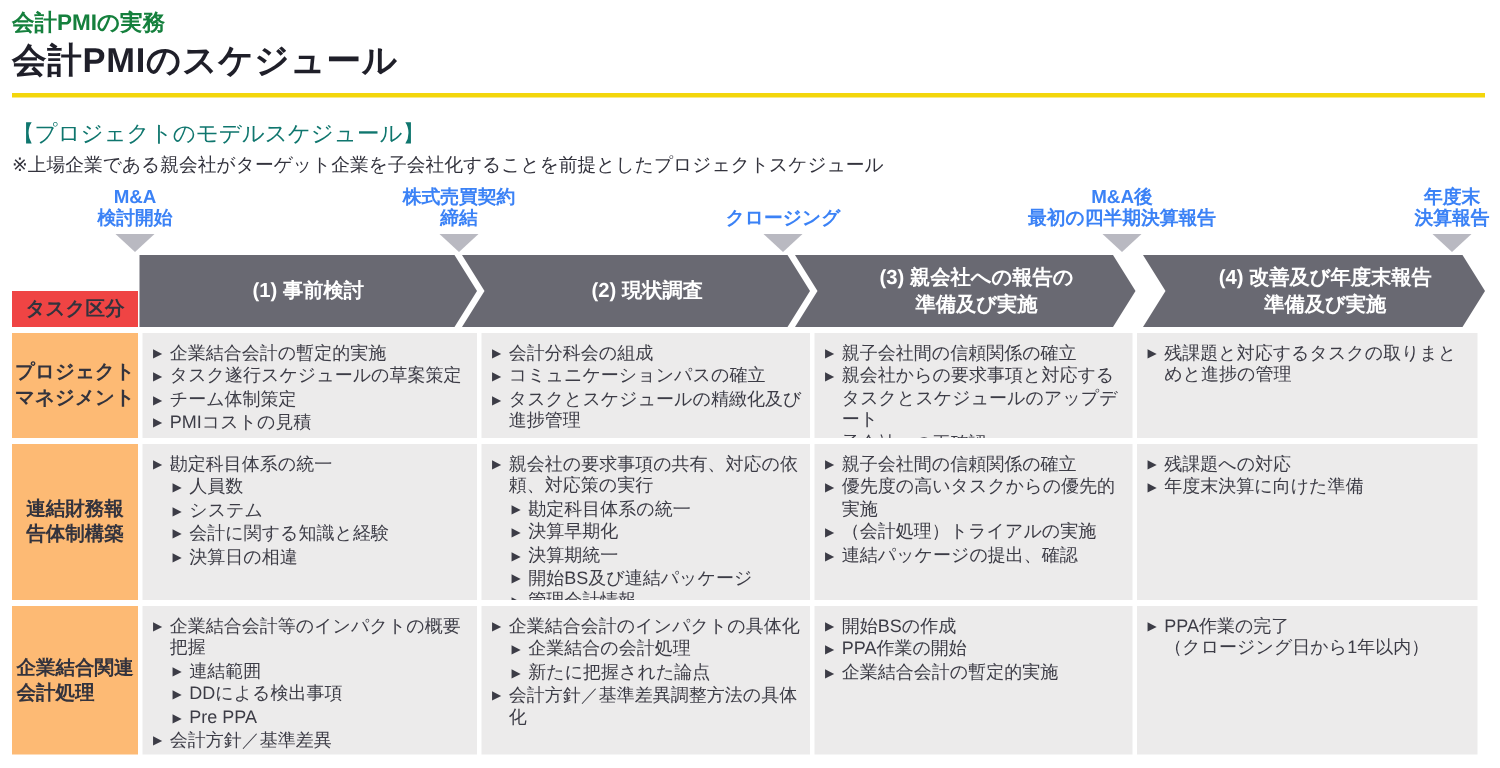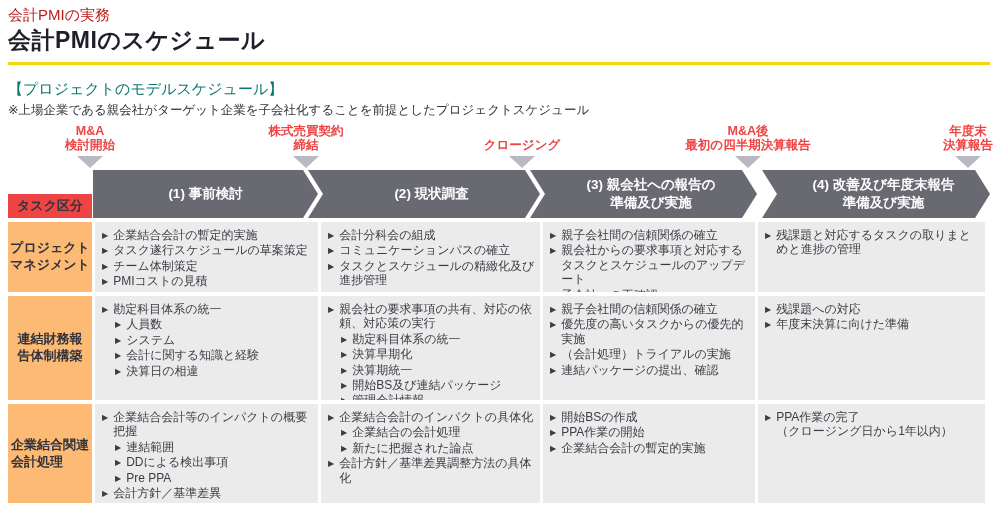--- a/index.html
+++ b/index.html
@@ -1,30 +1,30 @@
 <!DOCTYPE html>
 <html><head>
 <meta charset="utf-8">
 <style>
   html,body{margin:0;padding:0;background:#fff;}
   .page{position:relative;width:1000px;height:512px;background:#ffffff;overflow:hidden;
         font-family:"Liberation Sans","DejaVu Sans",sans-serif;color:#2b2b34;}
 
   
-  .suptitle{position:absolute;left:8px;top:6px;font-size:15px;font-weight:normal;color:#b91c1c;}
+  .suptitle{position:absolute;left:8px;top:6px;font-size:15px;font-weight:bold;color:#15803d;}
   .title{position:absolute;left:8px;top:25px;font-size:23px;font-weight:bold;color:#1f1f29;letter-spacing:.5px;text-align:right;}
   .yellow-rule{position:absolute;left:8px;top:62px;width:982px;height:3px;background:#F3D60B;}
 
   .section-title{position:absolute;left:8px;top:80px;font-size:15px;font-weight:normal;color:#0f766e;}
   .note{position:absolute;left:8px;top:102px;font-size:12.5px;color:#33333d;}
 
   
   .milestone{position:absolute;top:124px;width:170px;text-align:center;}
   .mlabel{height:29px;display:flex;align-items:flex-end;justify-content:center;
-          font-size:12.5px;font-weight:bold;color:#ef4444;line-height:1.18;white-space:pre-line;}
+          font-size:12.5px;font-weight:bold;color:#3b82f6;line-height:1.18;white-space:pre-line;}
   .tri{width:0;height:0;border-left:13px solid transparent;border-right:13px solid transparent;
        border-top:12px solid #B9B9C1;margin:3px auto 0 auto;}
   .m0{left:5px}.m1{left:221px}.m2{left:437px}.m3{left:663px}.m4{left:883px}
 
   
   .band{position:absolute;left:0;top:170px;width:1000px;height:48px;}
   .phase{position:absolute;top:170px;height:48px;display:flex;align-items:center;justify-content:center;
          color:#ffffff;font-weight:bold;font-size:13.5px;text-align:center;white-space:pre-line;line-height:1.3;}
   .p0{left:93px;width:225px}.p1{left:323px;width:217px}.p2{left:545px;width:212px}.p3{left:777px;width:213px}
 

